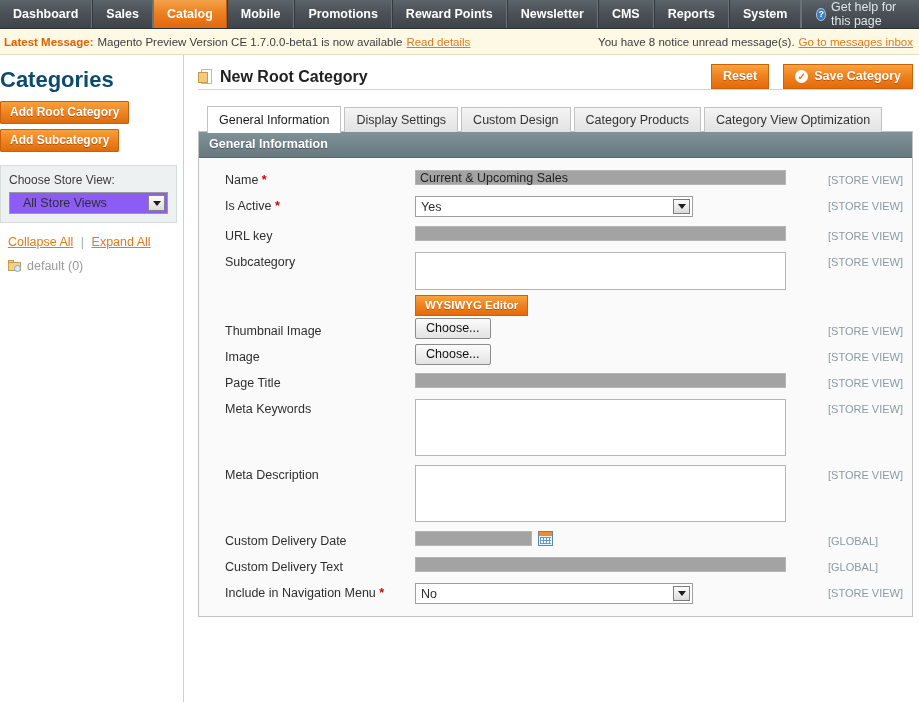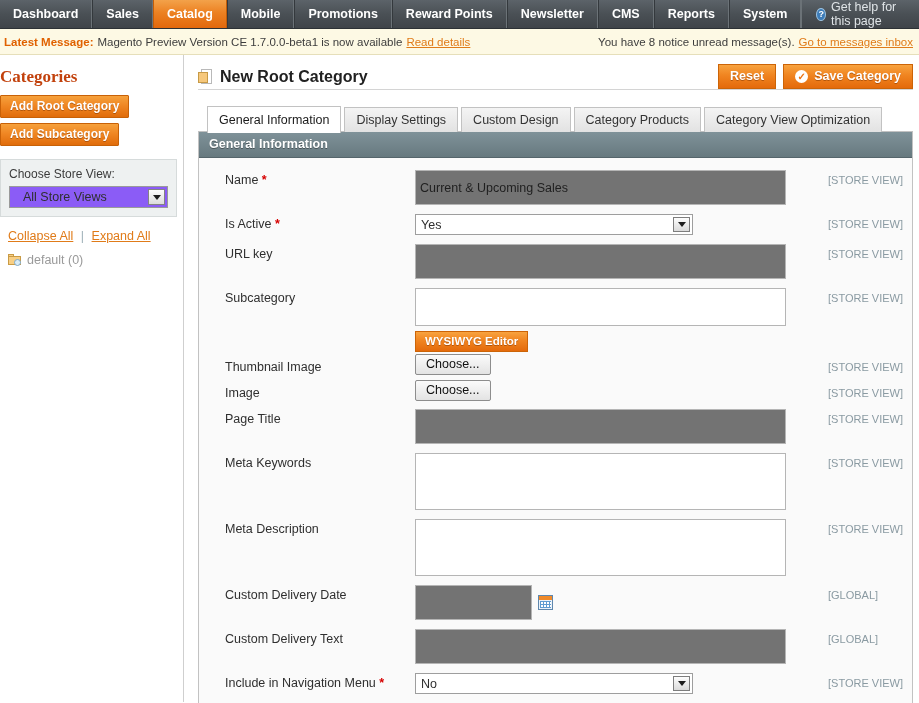--- a/index.html
+++ b/index.html
@@ -84,23 +84,22 @@
     width: 194px;
     flex: 0 0 194px;
     background: #ffffff;
     border-right: 1px solid #cfcfcf;
     padding: 10px 0 0 0;
     margin-left: -10px;   
     position: relative;
   }
   .sidebar-inner { padding-left: 10px; }
   .side-title {
-    font-size: 17px; font-weight: bold; color:#c2410c;
+    font-size: 22px; font-weight: bold; color:#0c4a6e;
     margin: 2px 0 8px 0;
-    font-family: Liberation Serif, serif;
   }
   .btn-orange {
     display:inline-block;
     background: linear-gradient(to bottom, #f6a13c 0%, #ef8522 48%, #e06c0b 100%);
     border: 1px solid #c86107;
     color:#fff; font-weight:bold; font-size:12px;
     padding: 3px 9px 4px 9px;
     text-shadow: 0 1px 0 rgba(120,50,0,.5);
     cursor:pointer;
     border-radius: 1px;
@@ -141,21 +140,21 @@
   .folder-ico .t { position:absolute; left:0; top:0px; width:6px;height:3px;background:#f8cf85;border:1px solid #c99b45;border-bottom:none;}
   .folder-ico .g { position:absolute; left:6px; top:5px; width:7px;height:7px;border:1px solid #7fa9c9;border-radius:50%;background:#d8ecf8;}
 
   
   .content { flex:1; padding: 9px 6px 0 14px; min-width:0; }
   .content-head { display:flex; align-items:center; padding-bottom: 0; border-bottom:1px solid #d4d4d4; }
   .page-title { display:flex; align-items:center; gap:7px; font-size:16px; font-weight:bold; color:#212121; }
   .doc-ico { width:15px; height:16px; position:relative; }
   .doc-ico .pg { position:absolute; left:3px; top:0; width:11px;height:15px;background:#fff;border:1px solid #b9b9b9;}
   .doc-ico .fd { position:absolute; left:0; top:3px; width:10px;height:11px;background:#f6c87c;border:1px solid #c79a46;}
-  .head-actions { margin-left:auto; display:flex; gap:7px; }
+  .head-actions { margin-left:auto; display:flex; gap:14px; }
   .btn-top {
     background: linear-gradient(to bottom,#f8a33f 0%,#f08420 45%,#e46a0b 100%);
     border:1px solid #cc6407;
     color:#fff; font-weight:bold; font-size:12.5px;
     padding: 4px 11px 5px 11px;
     text-shadow: 0 1px 0 rgba(120,50,0,.5);
     cursor:pointer; display:flex; align-items:center; gap:6px;
   }
   .check-ico {
     width:13px;height:13px;border-radius:50%;background:#fff;
@@ -197,23 +196,23 @@
     text-shadow: 0 1px 0 rgba(0,0,0,.35);
   }
   .panel-body { padding: 12px 8px 10px 8px; background:#fafafa; }
   .frow { display:flex; align-items:flex-start; margin-bottom: 9px; }
   .flabel { width:208px; flex:0 0 208px; padding: 3px 8px 0 18px; font-size:12.5px; color:#2f2f2f; }
   .req { color:#d60000; font-weight:bold; }
   .fctrl { flex:1; min-width:0; position:relative; }
   .fscope { width:84px; flex:0 0 84px; text-align:left; padding: 4px 0 0 8px; font-size:11px; color:#8a9aa2; }
   .inp {
     width: 371px;
-    height: 35px;
+    height: 15px;
     border:1px solid #b5b5b5;
-    background:#737373;
+    background:#a3a3a3;
     font-size:12.5px;
     padding: 2px 4px;
     display:flex; align-items:center;
     color:#1f1f1f;
   }
   .sel2 {
     width: 278px; height: 21px;
     border:1px solid #9e9e9e; background:#fff;
     position:relative; display:flex; align-items:center;
     padding-left:5px; font-size:12.5px; cursor:pointer;

